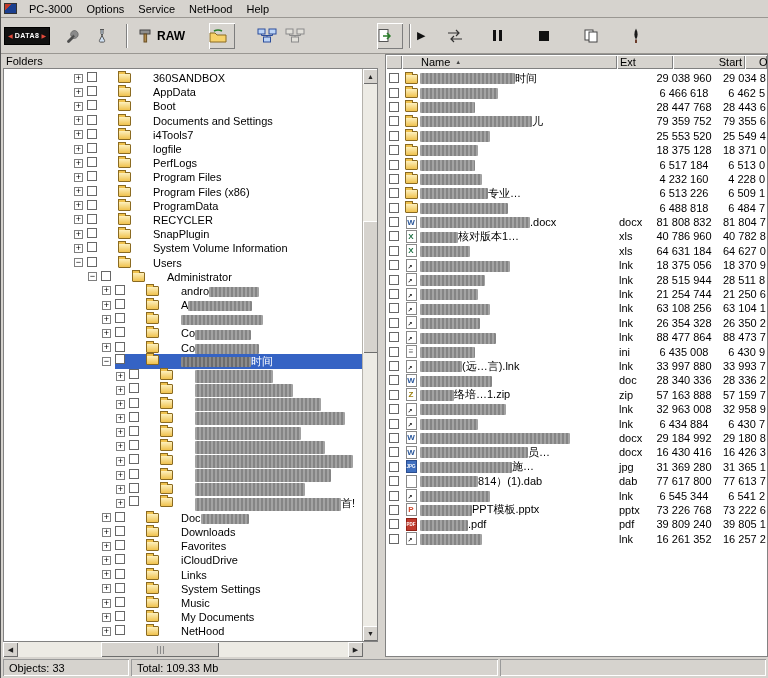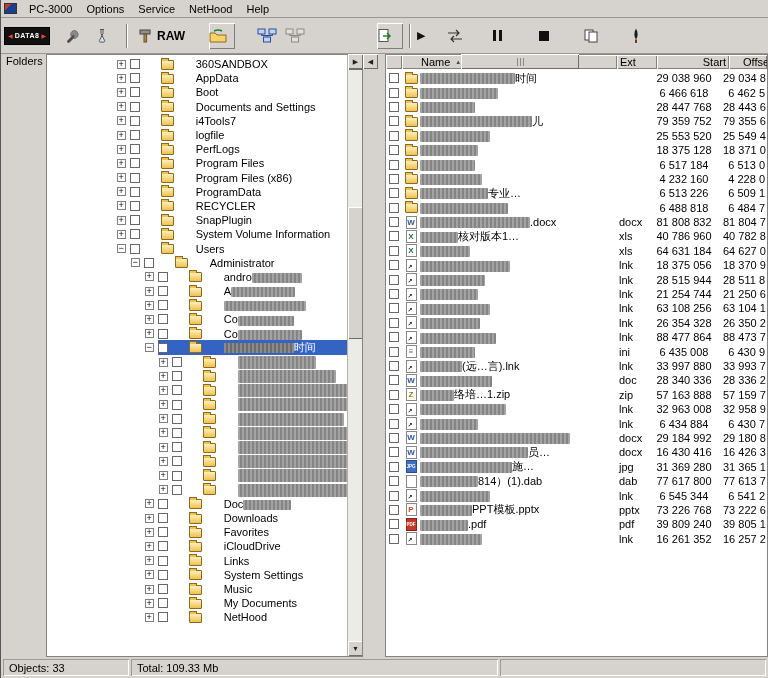--- a/index.html
+++ b/index.html
@@ -24,31 +24,31 @@
   .bdg-arr{font-size:6px;color:#e34a3a;line-height:1}
   .raw-btn{display:flex;align-items:center;gap:4px;padding:0 4px}
   .raw-lbl{font-weight:bold;font-size:12px}
   .glyph-play{font-size:11px;color:#111}
   .pause-bars{display:flex;gap:3px}
   .pause-bars i{display:block;width:3px;height:11px;background:#111}
   .stop-sq{display:block;width:10px;height:10px;background:#111}
 
   
   .main{display:flex;height:603px}
-  .left{width:377px;display:flex;flex-direction:row;padding-left:2px}
+  .left{width:377px;display:flex;flex-direction:column;padding-left:2px}
   .folders-hdr{height:14px;padding:1px 3px}
   .tree-box{flex:1;display:flex;border:1px solid #828282;background:#fff;overflow:hidden}
   .tree{flex:1;overflow:hidden;padding-top:2px}
   .splitter{width:7px;background:#d6d3ce}
   .right{flex:1;display:flex;flex-direction:column;border:1px solid #828282;background:#fff;overflow:hidden}
 
   
   .trow{display:flex;align-items:center;height:14.2px;white-space:nowrap}
   .toggle{width:9px;height:9px;flex-shrink:0;background:#fff;border:1px solid #7f7f7f;font-size:9px;line-height:7px;text-align:center;margin-right:4px;cursor:default}
-  .band{display:inline-flex;align-items:center;gap:21px;padding-right:2px}
+  .band{display:inline-flex;gap:21px;padding-right:2px}
   .band.sel{flex:1;background:#3563c4;color:#fff}
   .cb{width:10px;height:10px;flex-shrink:0;background:#fff;border:1px solid #676767}
   .fold{position:relative;width:13px;height:10px;flex-shrink:0;margin-top:1px;border:1px solid #8a6a21;border-radius:1px;background:linear-gradient(#fdf0bd,#f0c24e)}
   .fold::before{content:"";position:absolute;top:-3px;left:-1px;width:6px;height:2px;background:#f0c24e;border:1px solid #8a6a21;border-bottom:none}
   .lbl{padding:0 1px}
   .blur{display:inline-block;vertical-align:middle;background:#949494;border-radius:1px;
     background-image:repeating-linear-gradient(90deg,rgba(255,255,255,.14) 0 2px,rgba(0,0,0,.10) 2px 4px)}
   .band.sel .blur{background-color:#787878}
 
   
@@ -61,21 +61,21 @@
   .sbtn.lft{left:0;top:0}.sbtn.rgt{right:0;top:0;left:auto}
   .hthumb{position:absolute;left:98px;width:118px;top:0;height:15px;background:#d6d3ce;box-shadow:inset 1px 1px 0 #fff,inset -1px -1px 0 #6d6d6d;display:flex;align-items:center;justify-content:center}
   .grip{width:1px;height:8px;background:#8a8a8a;box-shadow:3px 0 #8a8a8a,-3px 0 #8a8a8a}
   .sb-corner{width:15px;background:#d6d3ce}
 
   
   .list-hdr{display:flex;height:14px;background:#d6d3ce;flex-shrink:0}
   .hc{box-shadow:inset 1px 1px 0 #fff,inset -1px -1px 0 #808080;padding:0 3px;white-space:nowrap;overflow:hidden;display:flex;align-items:center}
   .hc-blank{width:16px}
   .hc-name{width:215px;padding-left:19px}
-  .hc-ext{width:40px}
+  .hc-ext{width:56px}
   .hc-start{width:72px;justify-content:flex-end}
   .hc-offset{flex:1;padding-left:14px}
   .sortmark{font-size:6px;color:#444;margin-left:5px}
   .rows{flex:1;overflow:hidden;padding-top:2px}
   .lrow{display:flex;align-items:center;height:14.4px;white-space:nowrap}
   .cbcell{width:16px;display:flex;justify-content:center;flex-shrink:0}
   .iccell{width:18px;display:flex;justify-content:center;flex-shrink:0}
   .ncell{width:197px;overflow:hidden;flex-shrink:0}
   .ecell{width:34px;flex-shrink:0;padding-left:2px}
   .scell{width:72px;flex-shrink:0;text-align:center;padding-right:6px}

